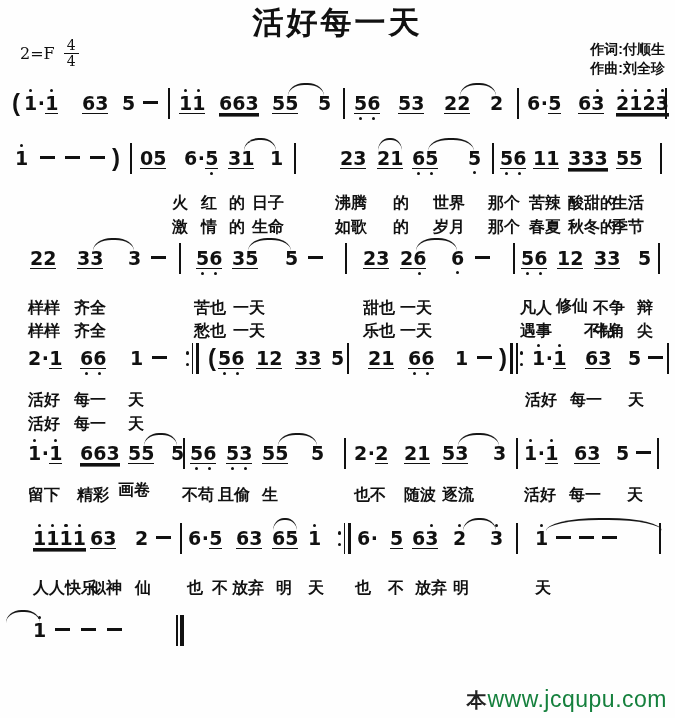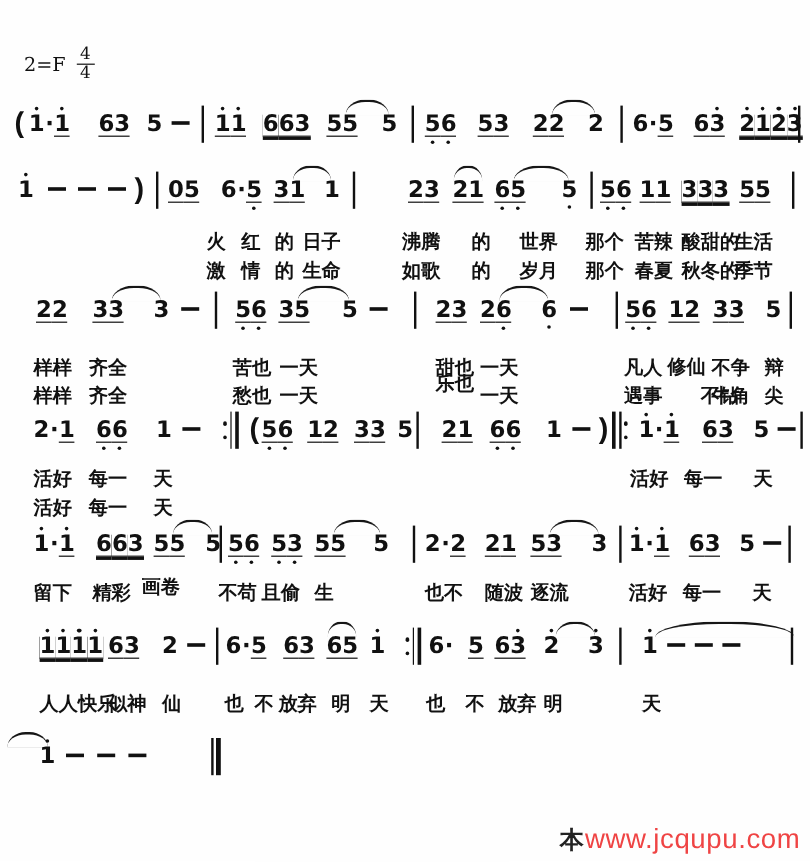--- a/index.html
+++ b/index.html
@@ -32,35 +32,40 @@
   .bar{display:flex;gap:2.5px;align-items:center;height:31px;}
   .bl{width:1.8px;height:31px;background:#111;display:block;}
   .blk{width:3.4px;height:31px;background:#111;display:block;}
   .bdots{display:flex;flex-direction:column;justify-content:center;gap:8px;height:31px;}
   .tie{position:absolute;top:-5px;height:11px;border-top:2px solid #161616;
        border-radius:55% 55% 0 0/120% 120% 0 0;}
   .lseg{position:absolute;font-size:16px;font-weight:bold;white-space:nowrap;line-height:1.2;}
   .credit{position:absolute;font-size:18px;font-weight:bold;white-space:nowrap;}
   .watermark{position:absolute;right:8px;bottom:4px;display:flex;align-items:baseline;}
   .wm-logo{font-size:20px;color:#222;margin-right:1px;font-weight:bold;}
-  .wm-url{font-size:23px;color:#ef4444;letter-spacing:0.5px;}
+  .wm-url{font-size:23px;color:#15803d;letter-spacing:0.5px;}
 </style>
 </head>
 <body>
 
 <div class="page">
+  <h1 class="title">活好每一天</h1>
 
   <div class="keysig">
     <span>2=F</span>
     <span class="frac">
       <span class="num">4</span>
       <span class="den">4</span>
     </span>
   </div>
 
+  <div class="meta">
+    <div>作词:付顺生</div>
+    <div>作曲:刘全珍</div>
+  </div>
 
   <div class="score">
       <div class="system" style="top: 88px;">
         <div class="tok paren" style="left: 12px;">(</div>
         <div class="tok note" style="left: 24px;">
           <div class="ch">
             <div class="od">
               <i class="dot"></i>
             </div>
             <div class="dg">1</div>
@@ -656,21 +661,21 @@
         <div class="lseg" style="left: 363px; top: 55px;">甜也</div>
         <div class="lseg" style="left: 400px; top: 55px;">一天</div>
         <div class="lseg" style="left: 520px; top: 55px;">凡人</div>
         <div class="lseg" style="left: 556px; top: 55px; font-family: Liberation Mono, monospace;">修仙</div>
         <div class="lseg" style="left: 593px; top: 55px;">不争</div>
         <div class="lseg" style="left: 637px; top: 55px;">辩</div>
         <div class="lseg" style="left: 28px; top: 78px;">样样</div>
         <div class="lseg" style="left: 74px; top: 78px;">齐全</div>
         <div class="lseg" style="left: 194px; top: 78px;">愁也</div>
         <div class="lseg" style="left: 233px; top: 78px;">一天</div>
-        <div class="lseg" style="left: 363px; top: 68px;">乐也</div>
+        <div class="lseg" style="left: 363px; top: 78px;">乐也</div>
         <div class="lseg" style="left: 400px; top: 78px;">一天</div>
         <div class="lseg" style="left: 520px; top: 78px;">遇事</div>
         <div class="lseg" style="left: 584px; top: 78px;">不钻</div>
         <div class="lseg" style="left: 593px; top: 78px;">牛角</div>
         <div class="lseg" style="left: 637px; top: 78px;">尖</div>
       </div>
       <div class="system" style="top: 343px;">
         <div class="tok note" style="left: 28px;">
           <div class="ch">
             <div class="od"></div>

